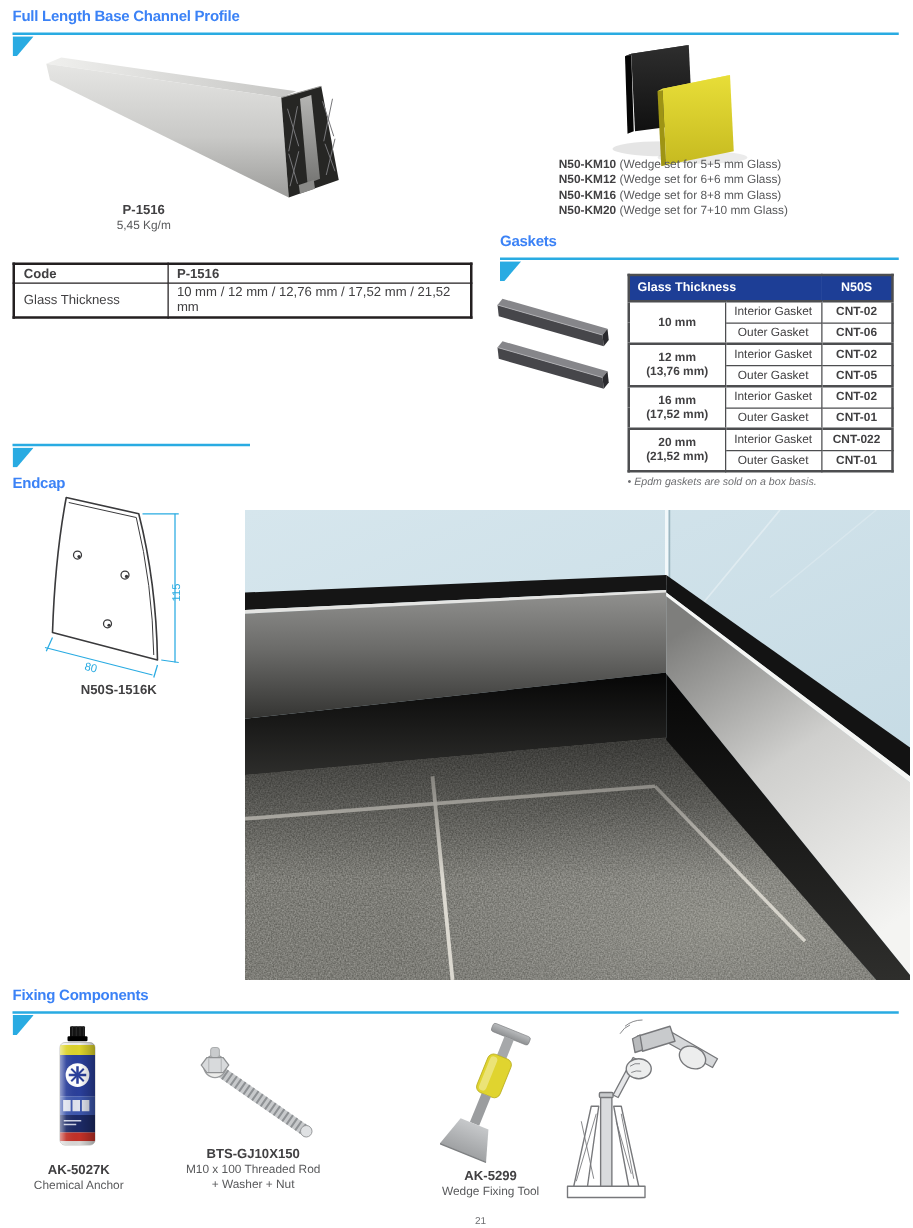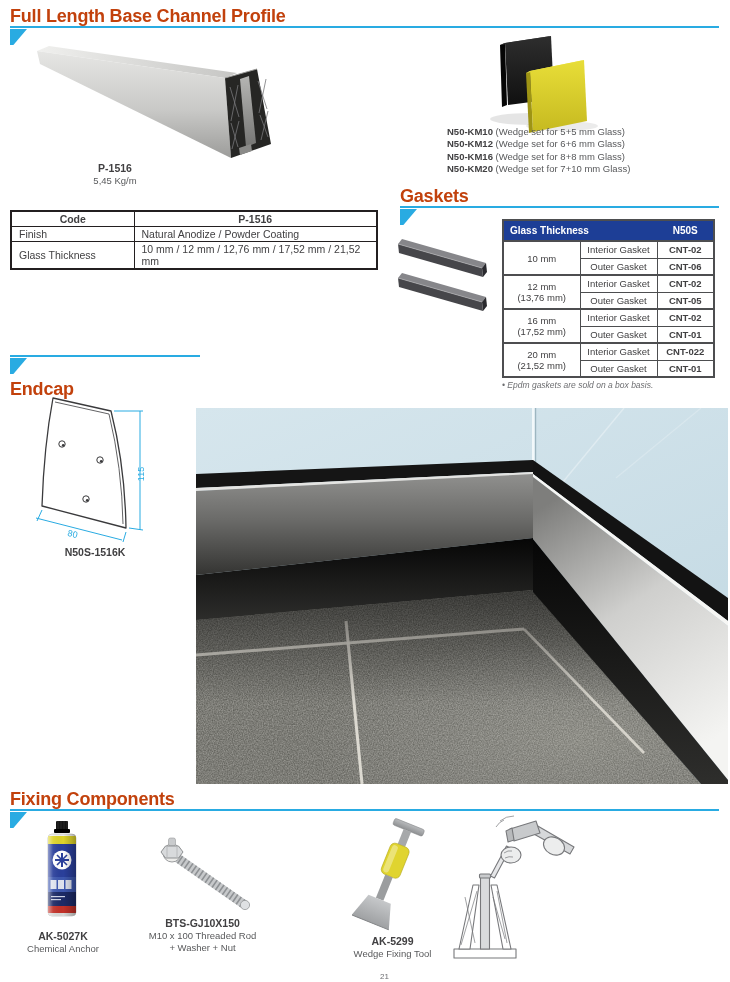--- a/index.html
+++ b/index.html
@@ -2,46 +2,46 @@
 <html><head>
 <meta charset="utf-8">
 <style>
   * { margin:0; padding:0; box-sizing:border-box; }
   html,body { background:#ffffff; }
   body {
     position:relative; width:730px; height:982px; overflow:hidden;
     font-family:"Liberation Sans", sans-serif; color:#414042;
   }
   .abs { position:absolute; }
-  .sec-title { font-weight:bold; font-size:18px; color:#c2410c; letter-spacing:-0.2px;text-align:center; }
+  .sec-title { font-weight:bold; font-size:12px; color:#3b82f6; letter-spacing:-0.2px;text-align:center; }
   .rule { height:2px; background:#29abe2; }
   .flag { width:17px; height:16px; background:#29abe2;
           clip-path:polygon(0 0,100% 0,20% 100%,0 100%); }
 
   .caption { text-align:center; }
   .code-label { font-weight:bold; font-size:10.5px; color:#414042; line-height:13px; }
   .desc-label { font-size:9.5px; color:#58595b; line-height:12px; }
 
   .wedge-line { font-size:9.5px; color:#58595b; line-height:12.4px; white-space:nowrap; }
   .wedge-line b { color:#414042;padding-left:10px; }
 
   table { border-collapse:collapse; }
   .spec-table { width:368px; font-size:10.5px; color:#414042; border:2px solid #231f20; }
   .spec-table td { border:1px solid #231f20; padding:1px 7px; height:15px; line-height:12px; }
   .spec-table td.l { width:123px; }
-  .spec-table tr.bold-row td { font-weight:bold;text-align:center; }
+  .spec-table tr.bold-row td { font-weight:bold; }
 
   .gasket-table { width:211px; font-size:9.5px; color:#414042; table-layout:fixed;
                   border:2px solid #4d4e50; }
   .gasket-table td { border:1px solid #4d4e50; text-align:center; height:17px; padding:0; }
   .gasket-table tr.grp td { border-top:2px solid #4d4e50; }
   .gasket-table th { background:#1d3e96; color:#ffffff; font-size:10px; height:21px;
                      border:1px solid #1d3e96; font-weight:bold; }
   .gt-head-left { text-align:left; padding-left:6px; }
-  .gt-size { font-weight:normal; line-height:11px; }
+  .gt-size { font-weight:bold; line-height:11px; }
   .gt-code { font-weight:bold; }
   .footnote { font-size:8.5px; font-style:italic; color:#6d6e71; }
   .dim-text { fill:#29abe2; font-size:9px; font-family:"Liberation Sans", sans-serif; }
   .page-num { font-size:8px; color:#6d6e71;margin-left:28px; }
 </style>
 </head>
 <body>
 
 <div class="abs sec-title" style="left:10px; top:6px;">Full Length Base Channel Profile</div>
 <div class="abs rule" style="left:10px; top:26px; width:709px;"></div>
@@ -116,24 +116,20 @@
   <div class="wedge-line"><b>N50-KM12</b> <span>(Wedge set for 6+6 mm Glass)</span></div>
   <div class="wedge-line"><b>N50-KM16</b> <span>(Wedge set for 8+8 mm Glass)</span></div>
   <div class="wedge-line"><b>N50-KM20</b> <span>(Wedge set for 7+10 mm Glass)</span></div>
 </div>
 
 <table class="spec-table abs" style="left:10px; top:210px;">
   <tbody>
     <tr class="bold-row">
       <td class="l">Code</td>
       <td>P-1516</td>
-      </tr>
-    <tr>
-      <td class="l">Finish</td>
-      <td>Natural Anodize / Powder Coating</td>
       </tr>
     <tr>
       <td class="l">Glass Thickness</td>
       <td>10 mm / 12 mm / 12,76 mm / 17,52 mm / 21,52 mm</td>
       </tr>
   </tbody>
 </table>
 
 <div class="abs sec-title" style="left:400px; top:186px;">Gaskets</div>
 <div class="abs rule" style="left:400px; top:206px; width:319px;"></div>

